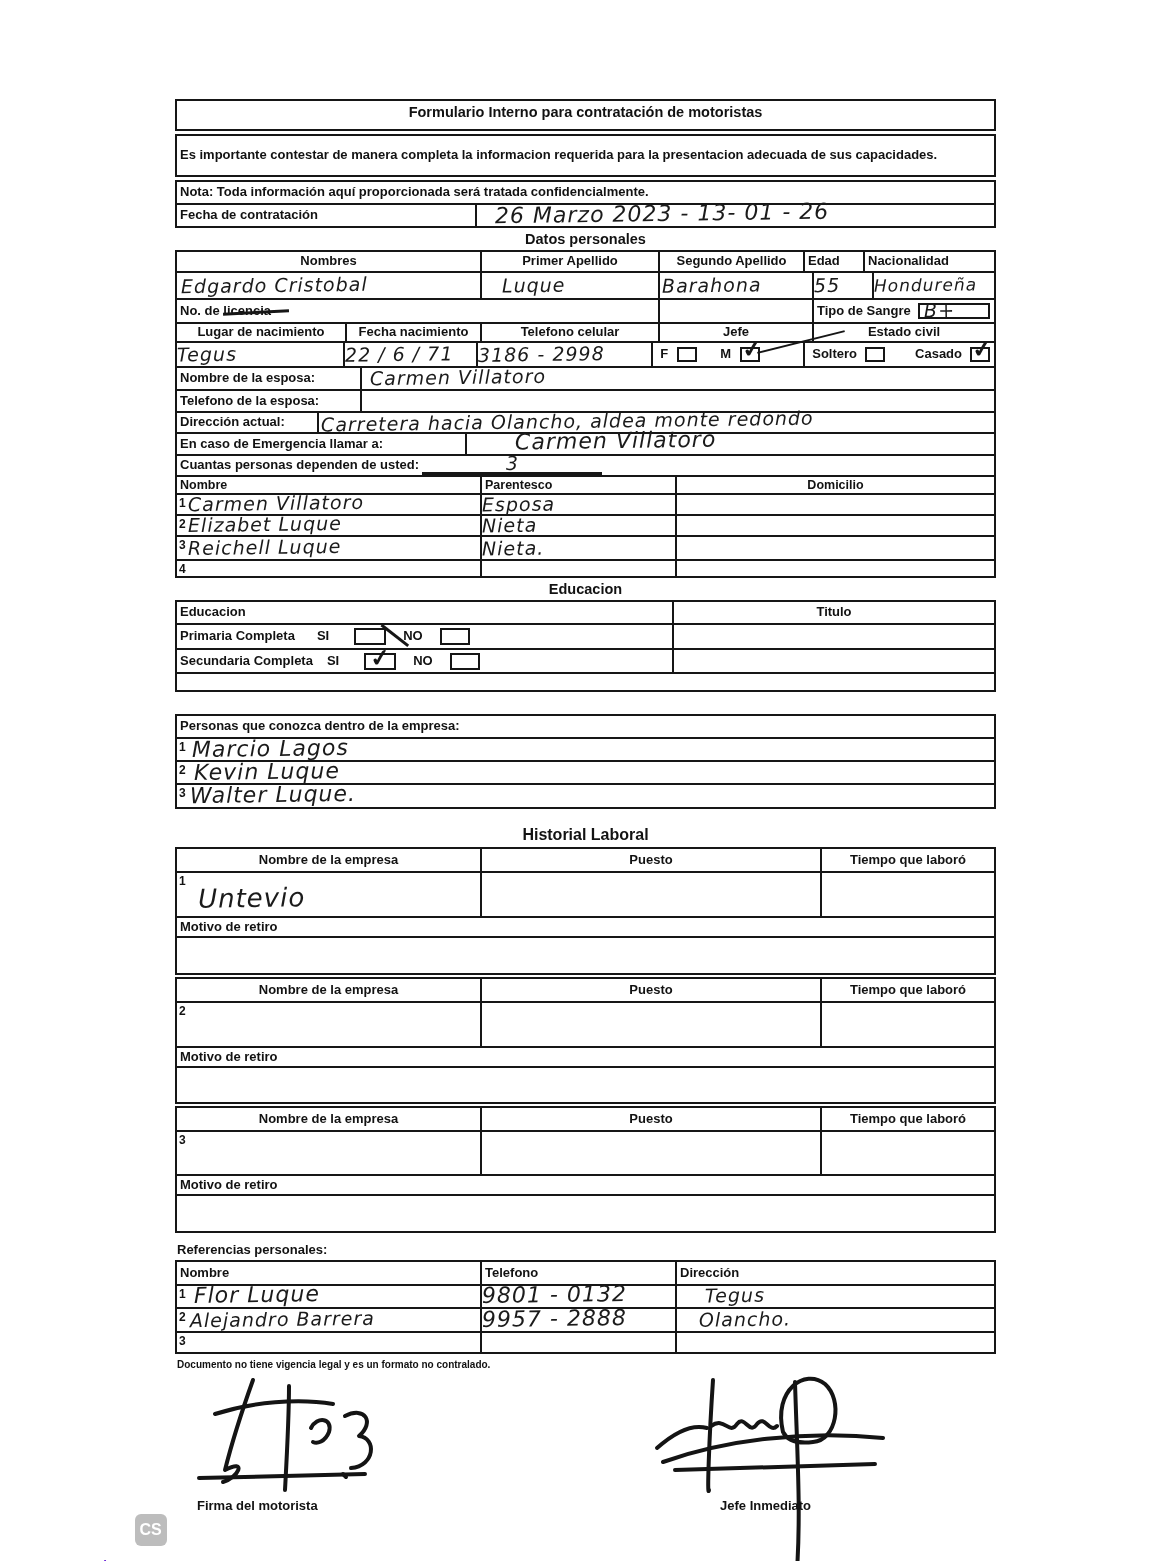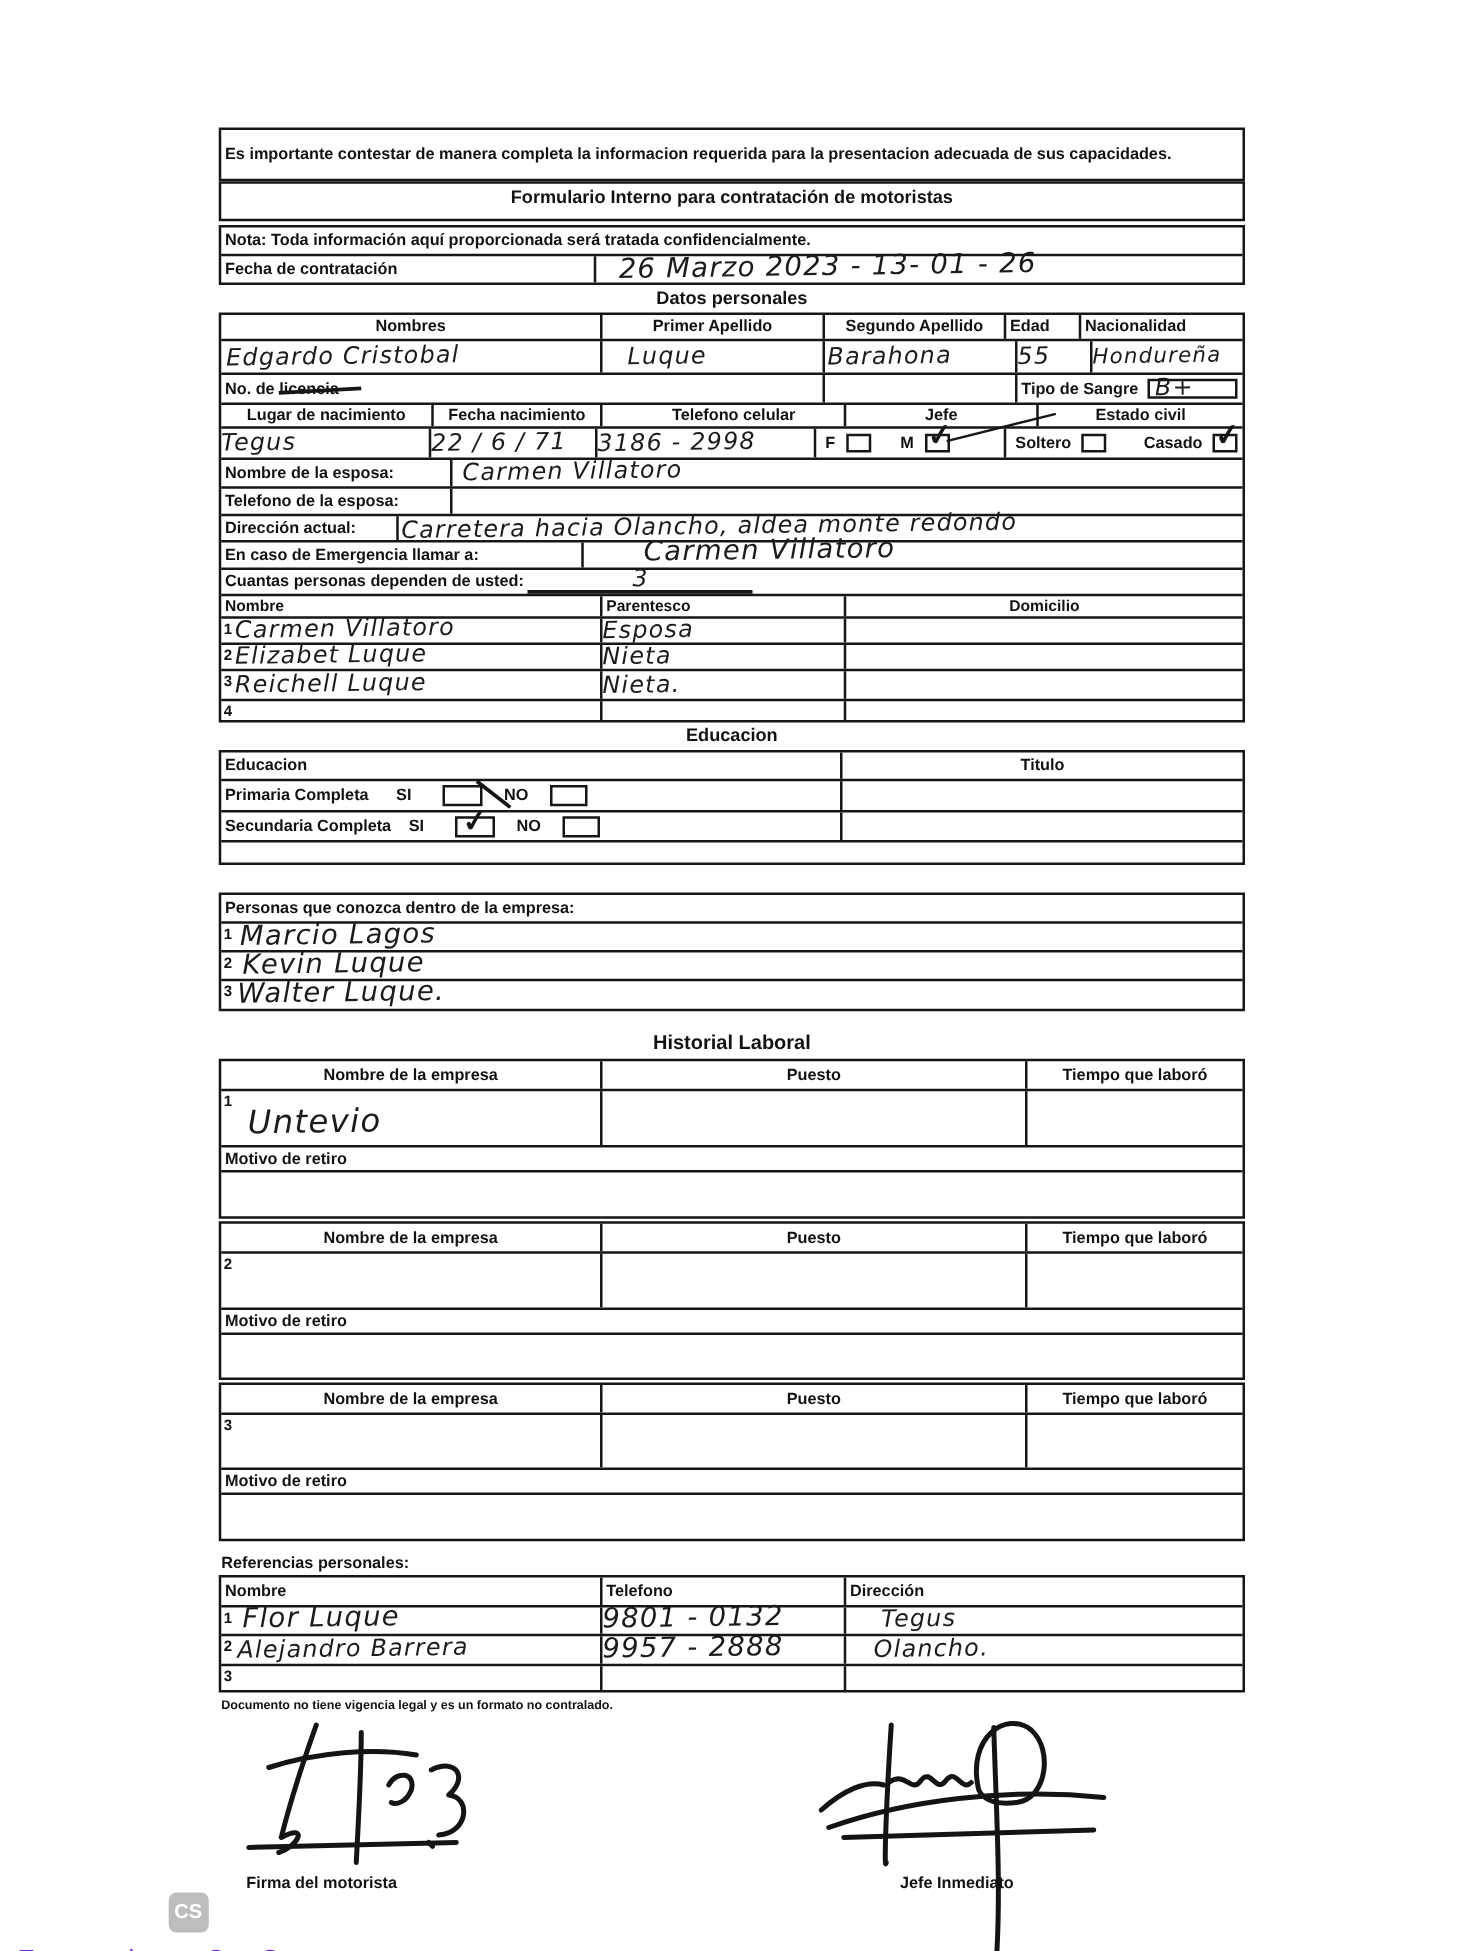--- a/index.html
+++ b/index.html
@@ -44,25 +44,25 @@
 
   svg.sig { position:absolute; overflow:visible; }
   svg.sig path { fill:none; stroke:#141414; stroke-width:4; stroke-linecap:round; stroke-linejoin:round; }
 </style>
 </head>
 <body>
 
 <div class="page">
   <div class="form">
 
+    <div class="bx heading" style="height:32px;">Formulario Interno para contratación de motoristas</div>
+
     <div class="bx" style="margin-top:3px; height:43px; display:flex; align-items:center;">
       <div class="lbl">Es importante contestar de manera completa la informacion requerida para la presentacion adecuada de sus capacidades.</div>
     </div>
-
-    <div class="bx heading" style="height:32px;">Formulario Interno para contratación de motoristas</div>
 
     <div class="bx" style="margin-top:3px;">
       <div class="row" style="height:21px;">
         <div class="lbl">Nota: Toda información aquí proporcionada será tratada confidencialmente.</div>
       </div>
       <div class="row bT" style="height:23px;">
         <div class="cell bR" style="width:300px;">
             <span class="lbl">Fecha de contratación</span>
           </div>
         <div class="cell" style="flex:1;border-radius:10px;">
@@ -125,21 +125,21 @@
         </div>
       </div>
 
       <div class="row bT" style="height:19px;">
         <div class="cell bR ctr" style="width:170px;">
             <span class="lbl" style="margin:0 auto;">Lugar de nacimiento</span>
           </div>
         <div class="cell bR ctr" style="width:135px;">
             <span class="lbl" style="margin:0 auto;">Fecha nacimiento</span>
           </div>
-        <div class="cell bR ctr" style="width:178px;margin-left:17px;">
+        <div class="cell bR ctr" style="width:178px;">
             <span class="lbl" style="margin:0 auto;">Telefono celular</span>
           </div>
         <div class="cell bR ctr" style="width:154px;">
             <span class="lbl" style="margin:0 auto;">Jefe</span>
           </div>
         <div class="cell ctr" style="flex:1;">
             <span class="lbl" style="margin:0 auto;">Estado civil</span>
           </div>
       </div>
 

